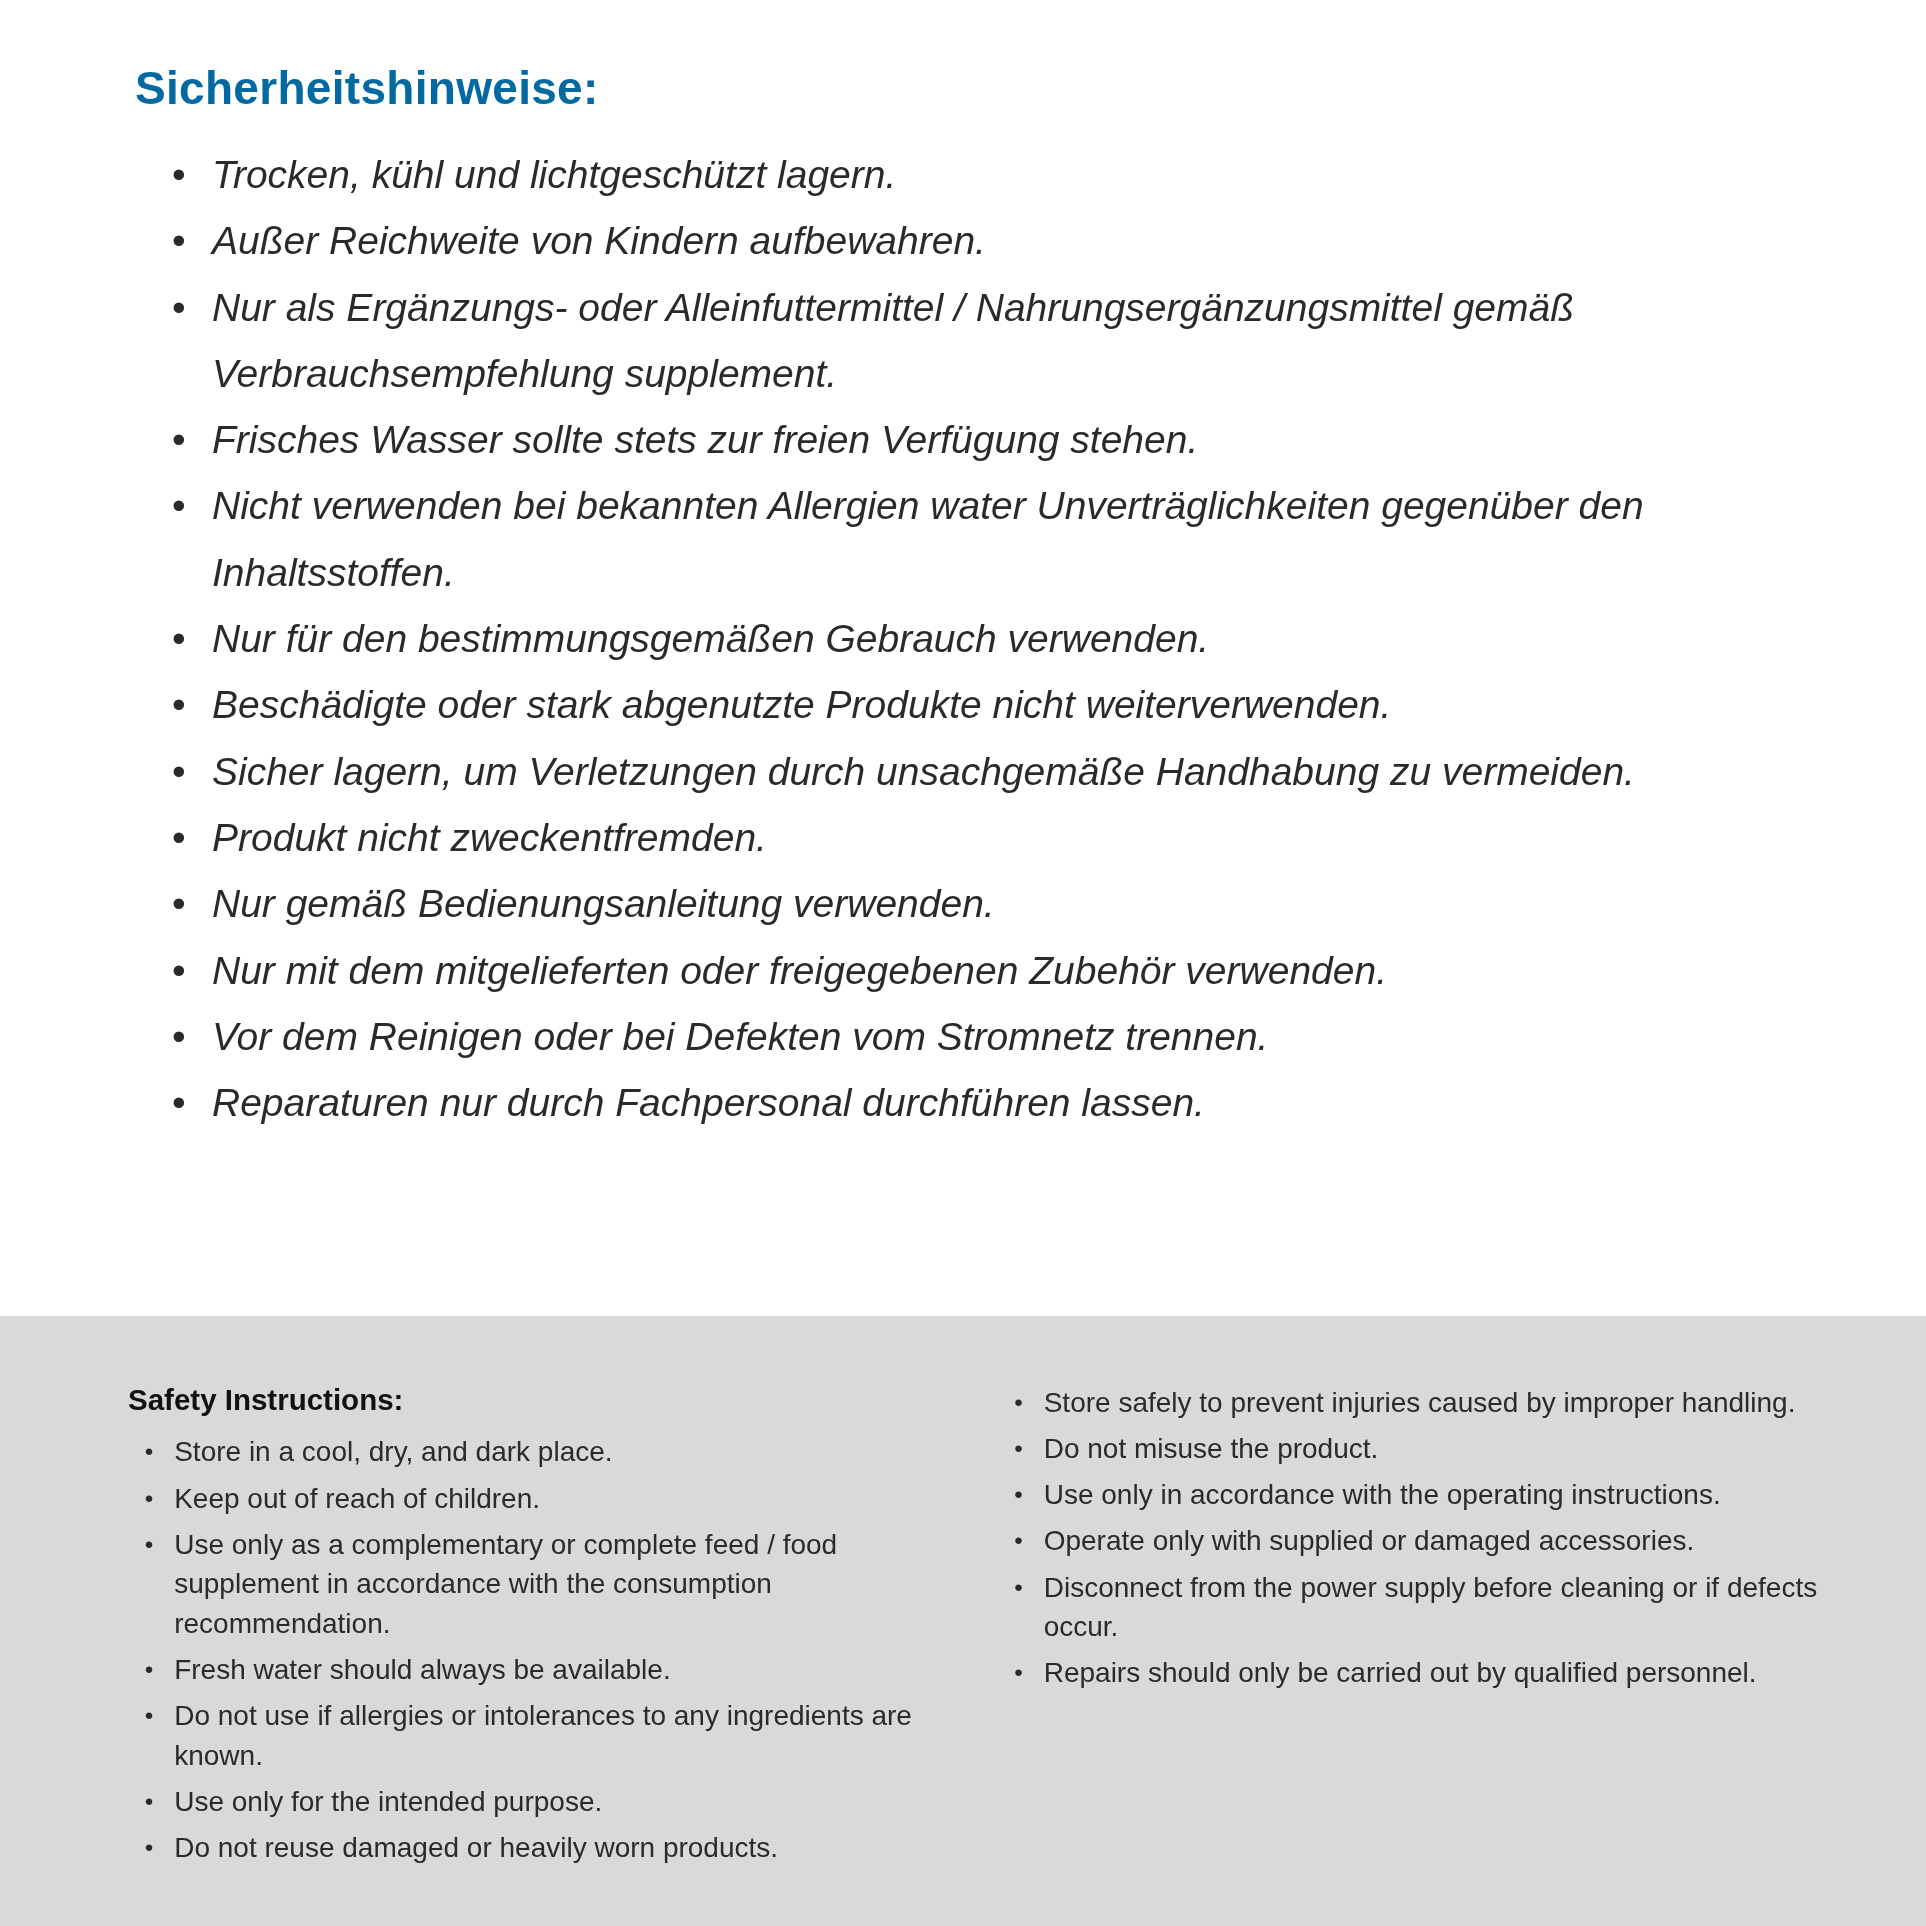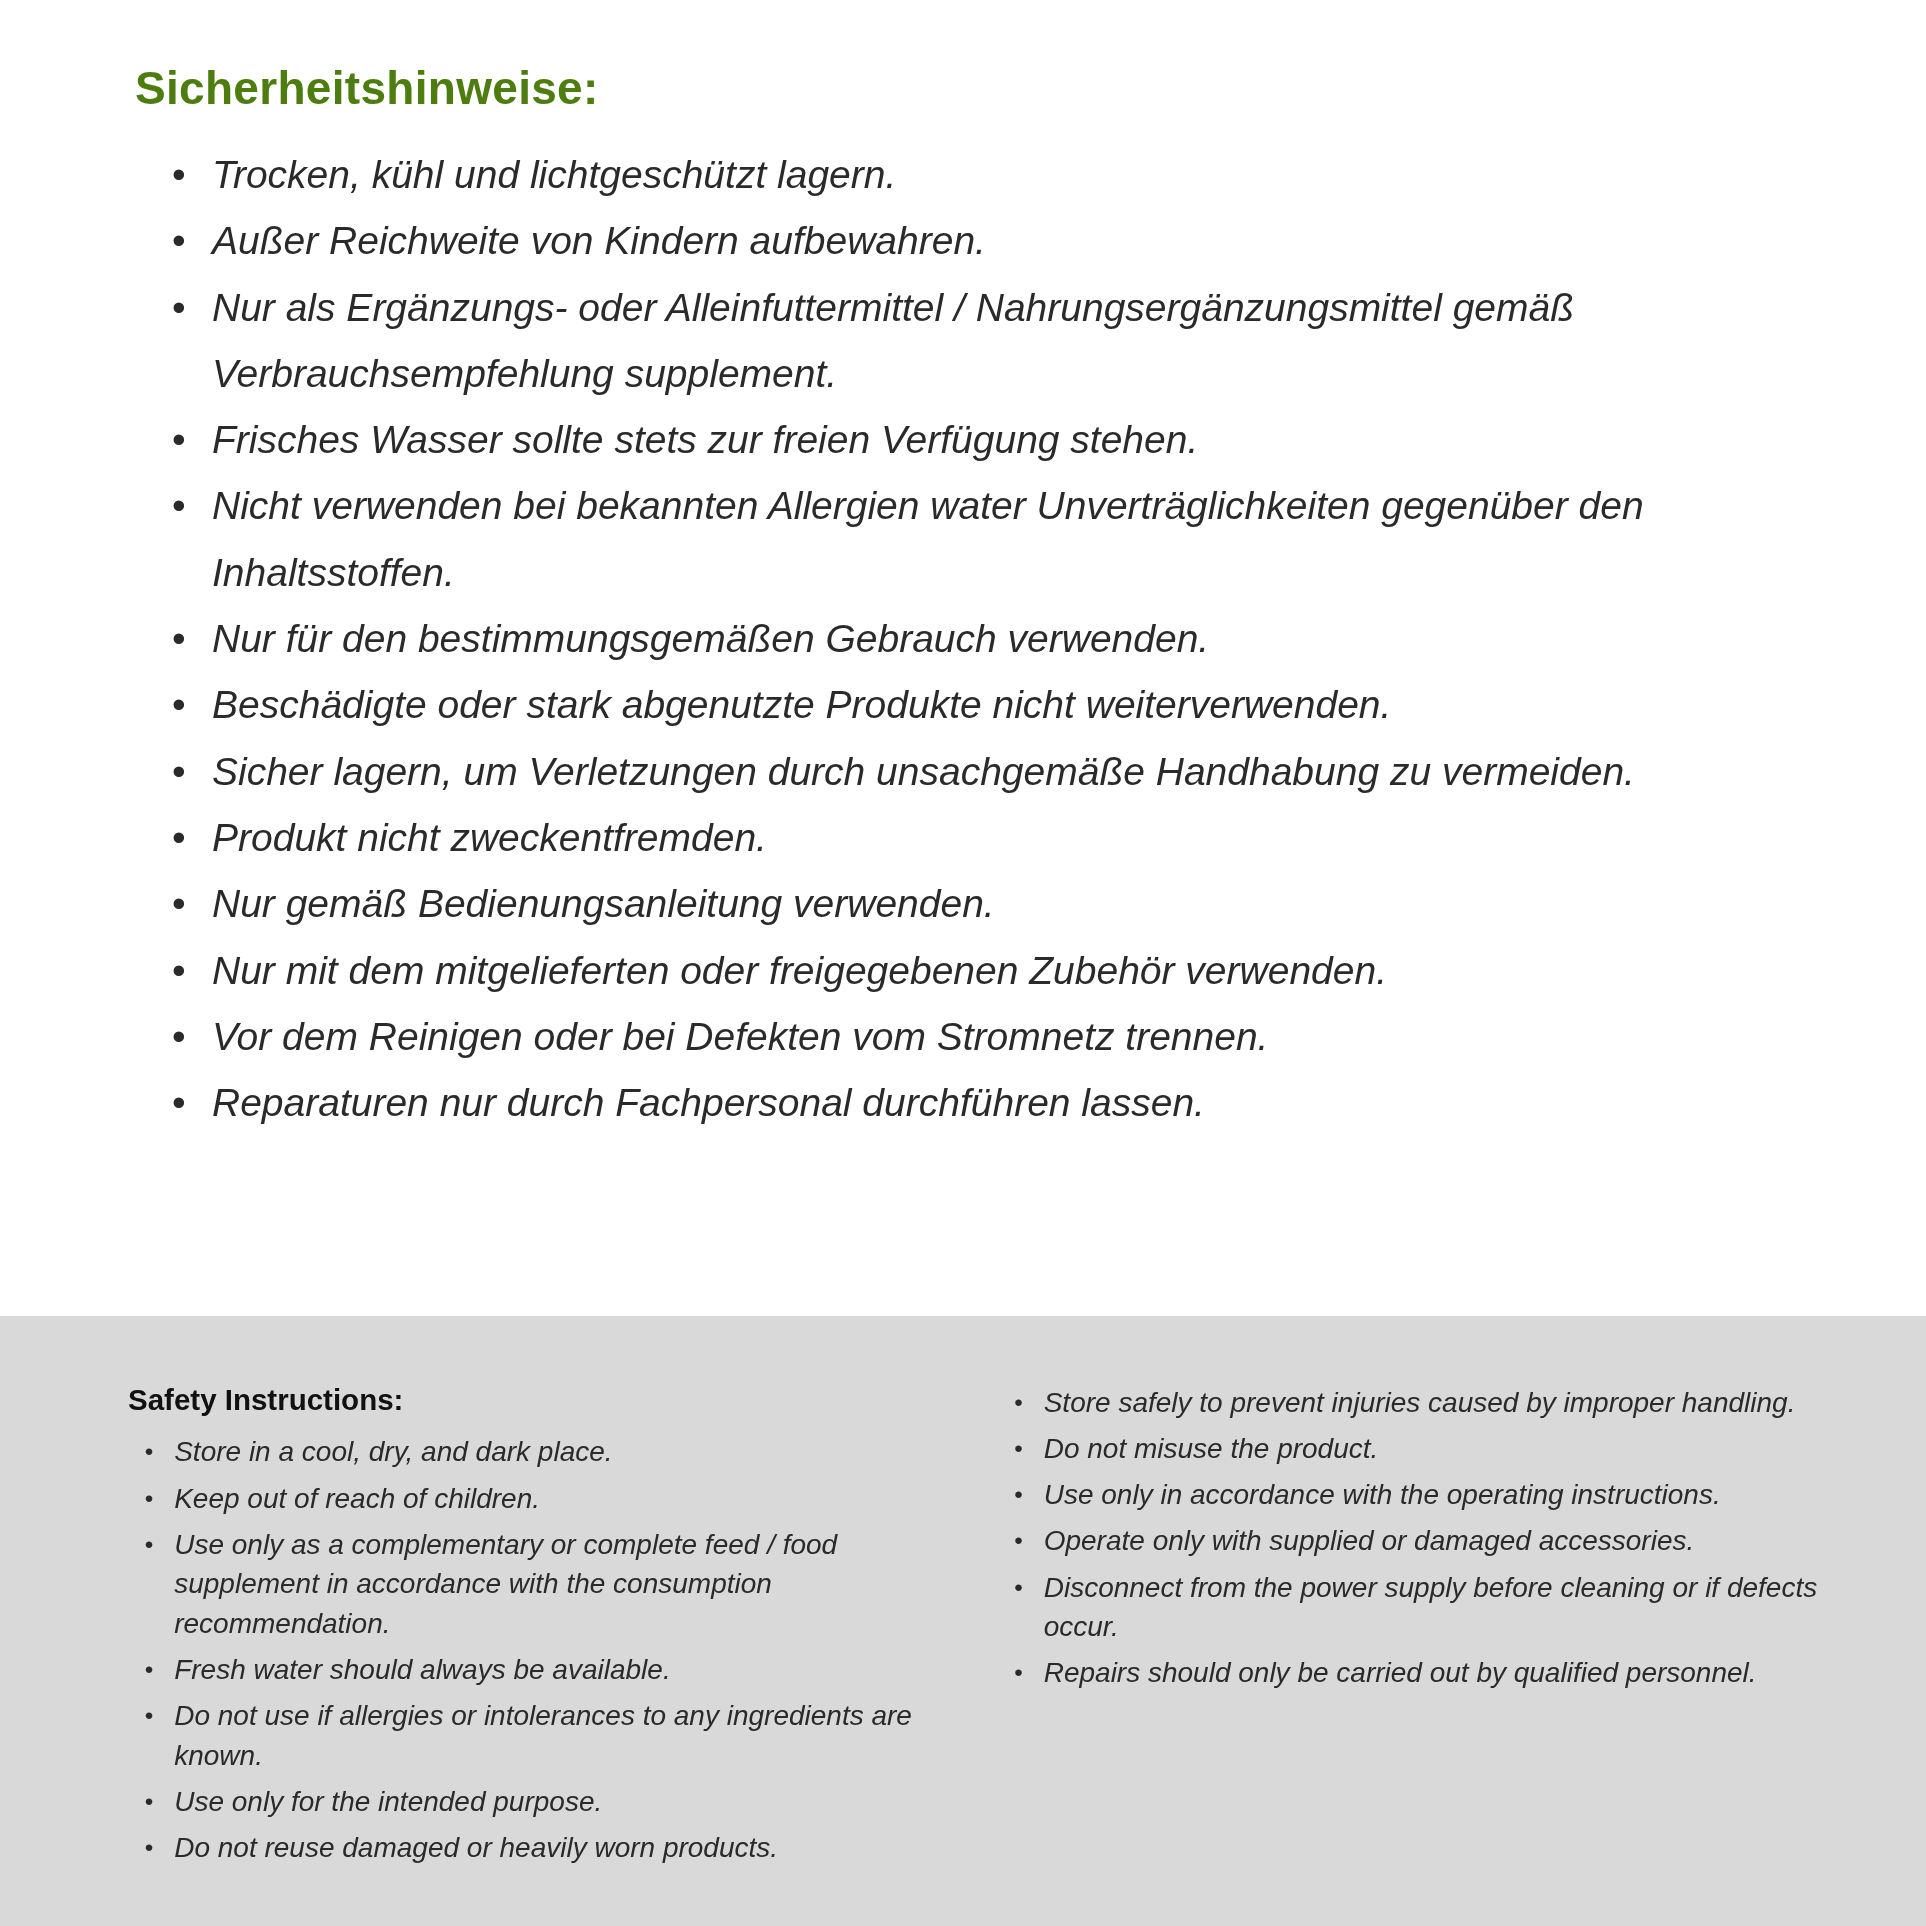--- a/index.html
+++ b/index.html
@@ -26,21 +26,21 @@
     box-sizing: border-box;
     height: 1316px;
     padding: 61px 96px 0 135px;
     background: #ffffff;
   }
   .de-title {
     margin: 0 0 27px 0;
     font-size: 46px;
     font-weight: 700;
     letter-spacing: 0.3px;
-    color: #4d7c0f;
+    color: #0369a1;
   }
   .de-list {
     font-size: 39px;
     line-height: 1.7;
     color: #2a2a2a;
   }
   .de-list .bullet-row {
     display: flex;
     align-items: flex-start;
   }
@@ -88,21 +88,20 @@
   .en-list .bullet {
     flex: 0 0 29.5px;
     padding-left: 16.7px;
     box-sizing: content-box;
     width: 13px;
     font-size: 24.4px;
     line-height: 1.6;
   }
   .en-list .bullet-text {
     flex: 1 1 auto;
-    font-style: italic;
   }
 </style>
 </head>
 <body>
 
 <div class="sheet">
 
   <section class="de-section">
     <h1 class="de-title">Sicherheitshinweise:</h1>
     <div class="de-list">

